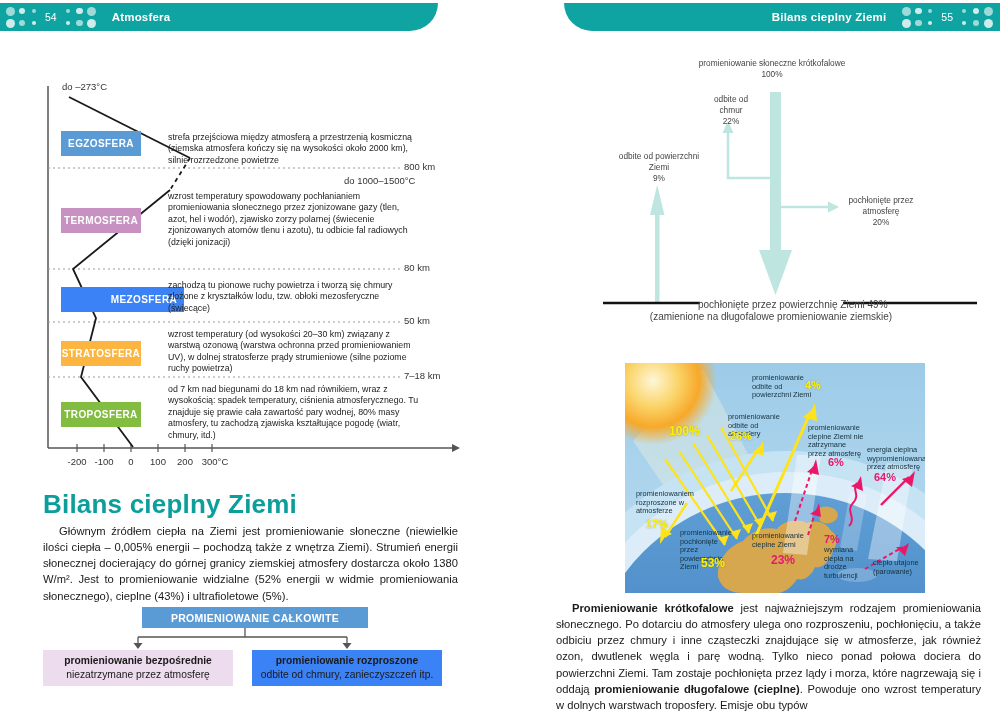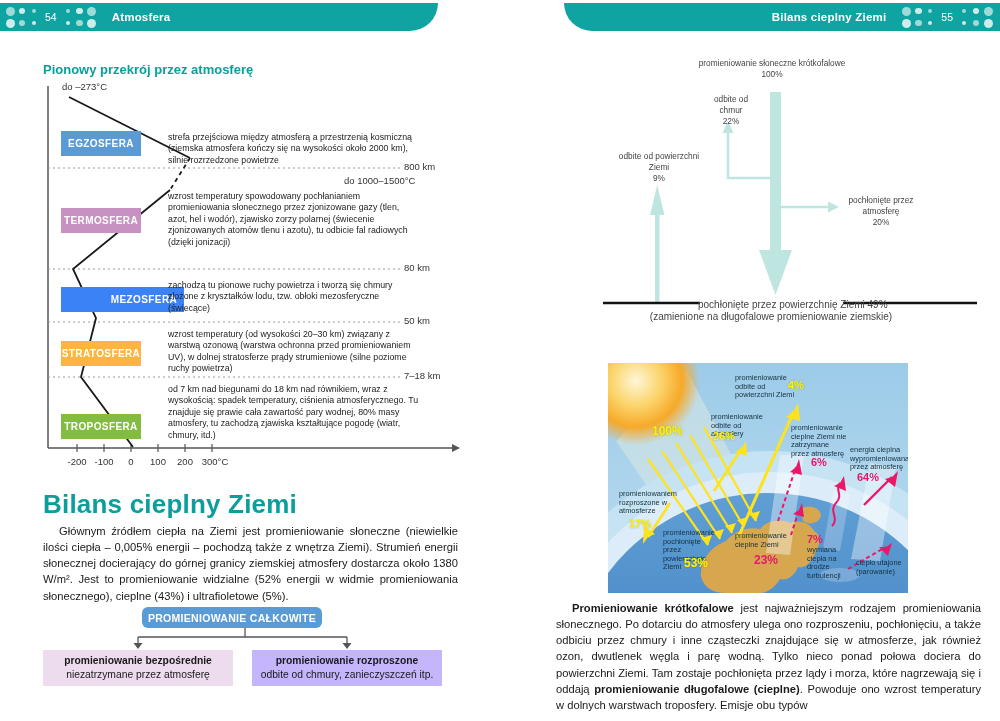--- a/index.html
+++ b/index.html
@@ -31,36 +31,36 @@
   .alt-label{left:404px;font-size:9.5px;color:#333;}
   .tick-label{top:456px;font-size:9.5px;color:#333;transform:translateX(-50%);}
 
   
   .sec-head{left:43px;top:489px;color:#0b9e9b;font-size:26px;font-weight:bold;letter-spacing:.2px;}
   .para{font-size:11.2px;line-height:1.44;text-align:justify;text-indent:16px;color:#1a1a1a;}
   .para-left{left:43px;top:523px;width:415px;}
   .para-right{left:556px;top:600px;width:425px;}
 
   
-  .flow-root{left:142px;top:607px;width:180px;height:21px;background:#5b9bd5;color:#fff;
+  .flow-root{left:142px;top:607px;width:226px;height:21px;background:#5b9bd5;color:#fff;
              font-weight:bold;font-size:10.5px;letter-spacing:.3px;
-             display:flex;align-items:center;justify-content:center;border-radius:6px;}
+             display:flex;align-items:center;justify-content:center;}
   .flow-box{top:650px;width:190px;height:36px;font-size:10.3px;line-height:1.35;
             display:flex;flex-direction:column;align-items:center;justify-content:center;text-align:left;}
   .flow-direct{left:43px;background:#eddcee;}
-  .flow-scattered{left:252px;background:#c4b5fd;}
+  .flow-scattered{left:252px;background:#3b82f6;}
   .flow-box b{font-weight:bold;}
 
   
   .sk-label{font-size:8.3px;line-height:1.3;color:#444;text-align:center;}
   .sk-ground{font-size:10px;color:#444;text-align:center;white-space:nowrap;}
   .caption{left:626px;top:336px;font-size:11.5px;font-weight:bold;color:#111;white-space:nowrap;}
 
   
-  .illu{left:608px;top:363px;width:300px;height:230px;overflow:hidden;}
+  .illu{left:625px;top:363px;width:300px;height:230px;overflow:hidden;}
   .illu svg{position:absolute;left:0;top:0;}
   .il-label{position:absolute;font-size:7.4px;line-height:1.15;color:#15303d;}
   .il-val{position:absolute;font-weight:bold;font-size:11px;}
   .val-y{color:#fff200;text-shadow:0 0 2px rgba(120,90,0,.45);}
   .val-m{color:#e5186e;}
   .big{font-size:12px;}
 </style>
 </head>
 <body>
 
@@ -101,21 +101,20 @@
     <span class="dg">
       <span class="d4"></span>
         <span class="d6"></span>
         <span class="d9"></span>
       <span class="d4"></span>
         <span class="d6"></span>
         <span class="d9"></span>
     </span>
   </div>
 
-  <div class="abs diag-title">Pionowy przekrój przez atmosferę</div>
 
   <svg class="abs" style="left:30px;top:80px;" width="440" height="400" viewBox="0 0 440 400">
 
     <g>
       <line x1="18" y1="6" x2="18" y2="368" stroke="#555" stroke-width="1.5"></line>
       <line x1="18" y1="368" x2="422" y2="368" stroke="#555" stroke-width="1.5"></line>
       <polygon points="422,364 422,372 430,368" fill="#555"></polygon>
       <line x1="47" y1="364" x2="47" y2="372" stroke="#555" stroke-width="1.2"></line>
       <line x1="74" y1="364" x2="74" y2="372" stroke="#555" stroke-width="1.2"></line>
       <line x1="101" y1="364" x2="101" y2="372" stroke="#555" stroke-width="1.2"></line>
@@ -135,21 +134,21 @@
       <polyline points="39,17 160,78"></polyline>
       <polyline points="160,78 140,110" stroke-dasharray="4,4"></polyline>
       <polyline points="140,110 43,189 66,238 51,297 103,367"></polyline>
     </g>
   </svg>
 
   <div class="abs layer-box" style="top: 131px; background-color: rgb(91, 155, 213);">EGZOSFERA</div>
   <div class="abs layer-box" style="top: 208px; background-color: rgb(199, 145, 194);">TERMOSFERA</div>
   <div class="abs layer-box" style="top: 287px; background-color: #3b82f6; padding-left: 43px;">MEZOSFERA</div>
   <div class="abs layer-box" style="top: 341px; background-color: rgb(251, 181, 64);">STRATOSFERA</div>
-  <div class="abs layer-box" style="top: 402px; background-color: rgb(130, 188, 65); margin-top: 12px;">TROPOSFERA</div>
+  <div class="abs layer-box" style="top: 402px; background-color: rgb(130, 188, 65);">TROPOSFERA</div>
 
   <div class="abs layer-desc" style="top:132px;width:252px">strefa przejściowa między atmosferą a przestrzenią kosmiczną (ziemska atmosfera kończy się na wysokości około 2000 km), silnie rozrzedzone powietrze</div>
   <div class="abs layer-desc" style="top:280px;width:232px">zachodzą tu pionowe ruchy powietrza i tworzą się chmury złożone z kryształków lodu, tzw. obłoki mezosferyczne (świecące)</div>
   <div class="abs layer-desc" style="top:191px;width:246px">wzrost temperatury spowodowany pochłanianiem promieniowania słonecznego przez zjonizowane gazy (tlen, azot, hel i wodór), zjawisko zorzy polarnej (świecenie zjonizowanych atomów tlenu i azotu), tu odbicie fal radiowych (dzięki jonizacji)</div>
   <div class="abs layer-desc" style="top:329px;width:248px">wzrost temperatury (od wysokości 20–30 km) związany z warstwą ozonową (warstwa ochronna przed promieniowaniem UV), w dolnej stratosferze prądy strumieniowe (silne poziome ruchy powietrza)</div>
   <div class="abs layer-desc" style="top:384px;width:254px">od 7 km nad biegunami do 18 km nad równikiem, wraz z wysokością: spadek temperatury, ciśnienia atmosferycznego. Tu znajduje się prawie cała zawartość pary wodnej, 80% masy atmosfery, tu zachodzą zjawiska kształtujące pogodę (wiatr, chmury, itd.)</div>
 
   <div class="abs small-note" style="left:62px;top:81px">do –273°C</div>
   <div class="abs small-note" style="left:344px;top:175px">do 1000–1500°C</div>
 

